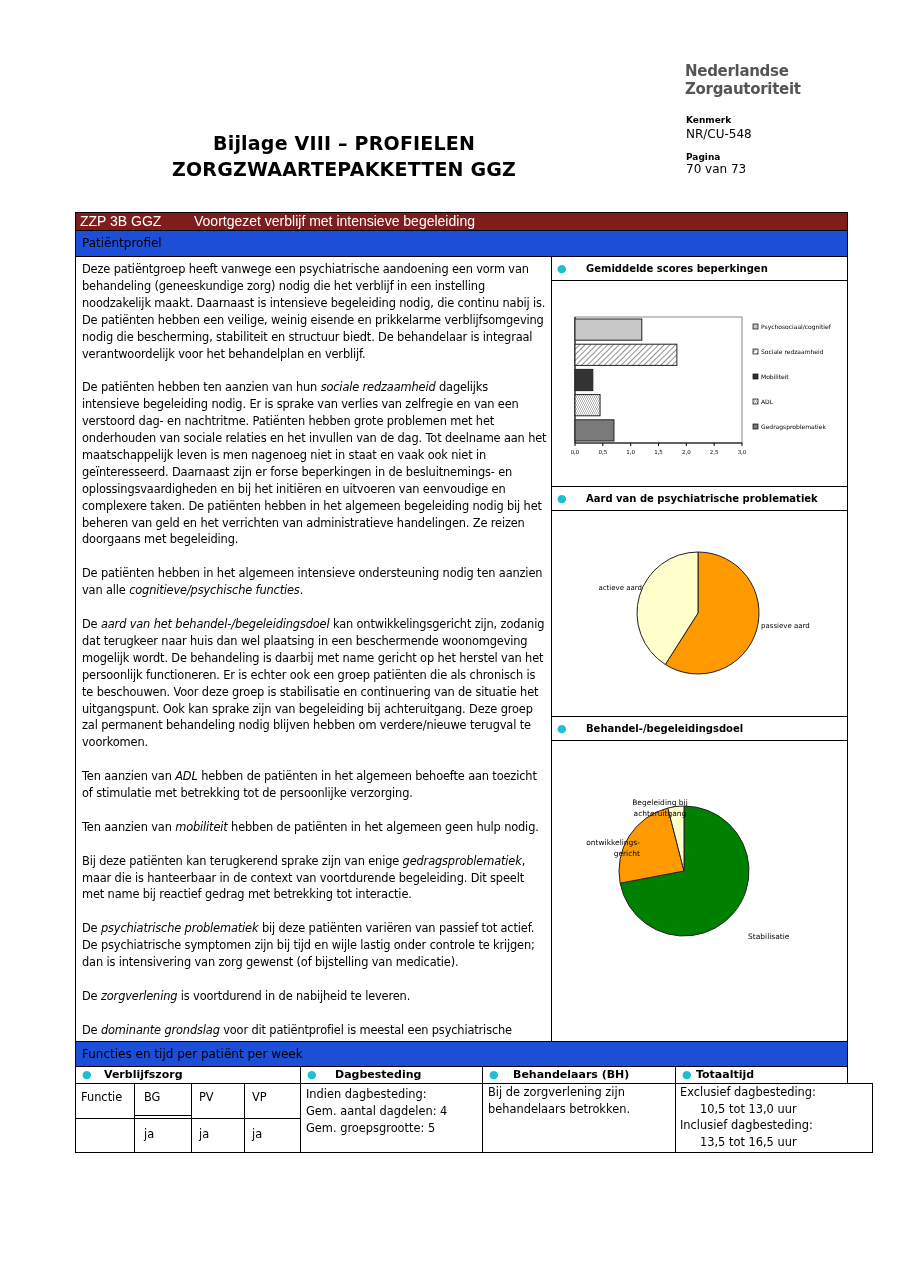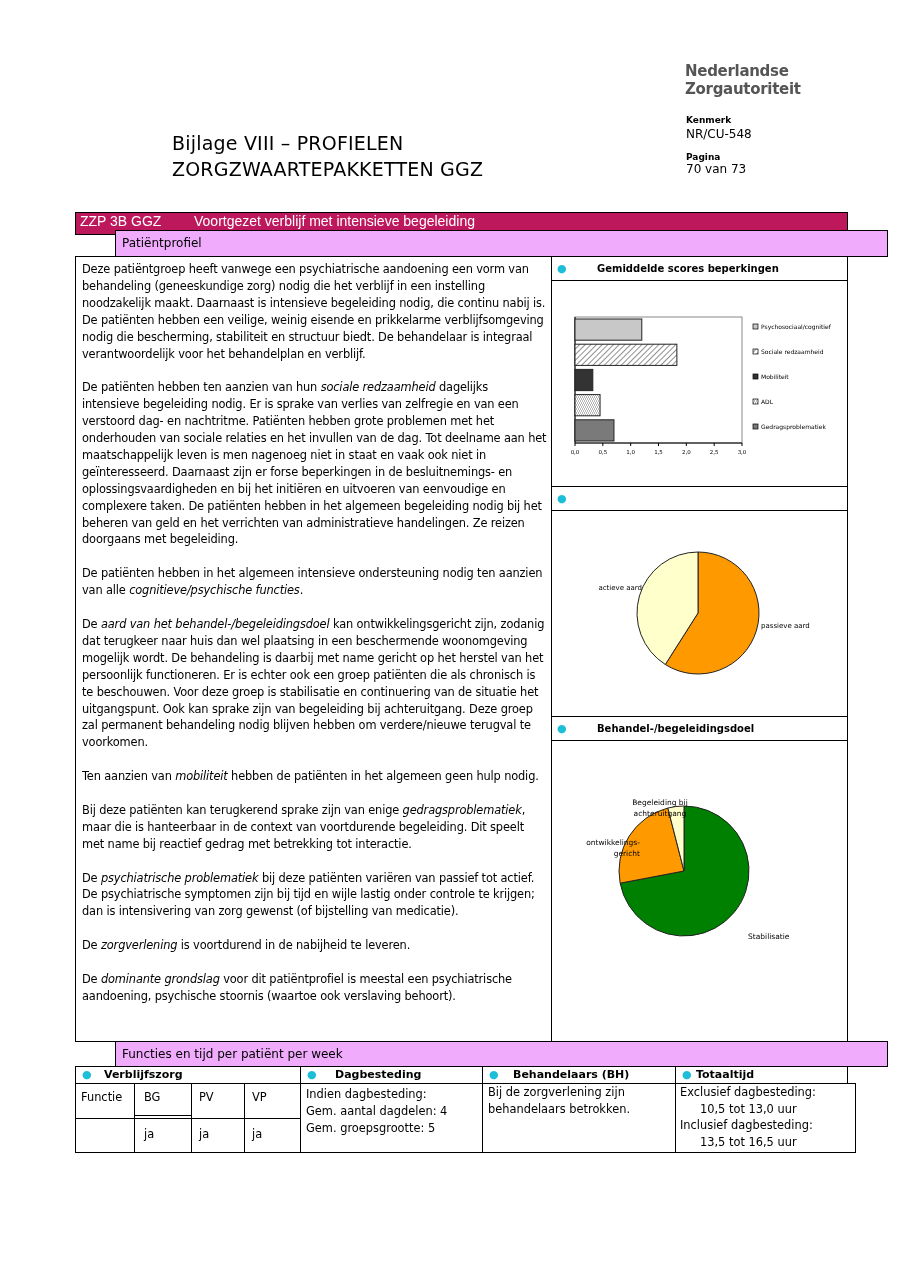--- a/index.html
+++ b/index.html
@@ -2,35 +2,35 @@
 <html><head>
 <meta charset="utf-8">
 <style>
   html, body { margin:0; padding:0; background:#fff; }
   body { width:900px; height:1273px; position:relative; overflow:hidden;
          font-family:"DejaVu Sans", sans-serif; color:#000; }
   .abs { position:absolute; }
   #org { left:685px; top:62px; font-size:15px; font-weight:bold; color:#555; letter-spacing:-0.3px; }
   .meta-label { font-size:9px; font-weight:bold; }
   .meta-val { font-size:12px; }
-  #title { left:172px; top:130px; font-size:19px; font-weight:normal; line-height:26px; letter-spacing:0.2px; }
+  #title { left:172px; top:130px; font-size:19px; font-weight:bold; line-height:26px; letter-spacing:0.2px;text-align:center; }
   .frame { border:1.5px solid #000; box-sizing:border-box; }
-  #zzp-bar { left:75px; top:212px; width:773px; height:23px; background:#be185d; color:#fff;
+  #zzp-bar { left:75px; top:212px; width:773px; height:23px; background:#7f1d1d; color:#fff;
              font-family:"Liberation Sans", sans-serif; font-size:14px; line-height:19px; border:1.5px solid #000; box-sizing:border-box; }
   #zzp-code { position:absolute; left:4px; top:-1px; }
   #zzp-name { position:absolute; left:118px; top:-1px; }
-  .greyrow { background:#f0abfc; font-size:12px; font-weight:normal;margin-left:40px; }
+  .greyrow { background:#1d4ed8; font-size:12px; font-weight:normal; }
   #profiel-row { left:75px; top:230px; width:773px; height:27px; line-height:25px; padding-left:6px; }
   #body-left { left:75px; top:256px; width:477px; height:786px; }
   #body-text { position:absolute; left:6px; top:4px; width:466px; font-size:11.4px; line-height:16.9px; letter-spacing:-0.15px; }
   #body-text p { margin:0 0 16.9px 0; }
   #body-text i { font-style:italic; }
   .rp-head { left:551px; width:297px; height:25px; font-size:10px; font-weight:bold; line-height:23px; }
   .rp-head .dot { position:absolute; left:5px; top:0; color:#1dbfd8; font-size:11px; }
-  .rp-head .txt { position:absolute; left:34px; top:0;margin-left:11px; }
+  .rp-head .txt { position:absolute; left:34px; top:0; }
   .rp-body { left:551px; width:297px; }
   .bot-head { top:1066px; height:18px; font-size:11px; font-weight:bold; line-height:16px; }
   .bot-head .dot { position:absolute; left:6px; color:#1dbfd8; }
   .bot-head .txt { position:absolute; text-align:left; }
   .cell { font-size:11.4px; line-height:17px; }
   svg text { font-family:"DejaVu Sans", sans-serif; }
 </style>
 </head>
 <body>
 
@@ -49,20 +49,21 @@
   <span id="zzp-name">Voortgezet verblijf met intensieve begeleiding</span>
 </div>
 <div class="abs frame greyrow" id="profiel-row">Patiëntprofiel</div>
 
 <div class="abs frame" id="body-left">
   <div id="body-text">
       <p>Deze patiëntgroep heeft vanwege een psychiatrische aandoening een vorm van behandeling (geneeskundige zorg) nodig die het verblijf in een instelling noodzakelijk maakt. Daarnaast is intensieve begeleiding nodig, die continu nabij is. De patiënten hebben een veilige, weinig eisende en prikkelarme verblijfsomgeving nodig die bescherming, stabiliteit en structuur biedt. De behandelaar is integraal verantwoordelijk voor het behandelplan en verblijf.</p>
       <p>De patiënten hebben ten aanzien van hun <i>sociale redzaamheid</i> dagelijks intensieve begeleiding nodig. Er is sprake van verlies van zelfregie en van een verstoord dag- en nachtritme. Patiënten hebben grote problemen met het onderhouden van sociale relaties en het invullen van de dag. Tot deelname aan het maatschappelijk leven is men nagenoeg niet in staat en vaak ook niet in geïnteresseerd. Daarnaast zijn er forse beperkingen in de besluitnemings- en oplossingsvaardigheden en bij het initiëren en uitvoeren van eenvoudige en complexere taken. De patiënten hebben in het algemeen begeleiding nodig bij het beheren van geld en het verrichten van administratieve handelingen. Ze reizen doorgaans met begeleiding.</p>
       <p>De patiënten hebben in het algemeen intensieve ondersteuning nodig ten aanzien van alle <i>cognitieve/psychische functies</i>.</p>
       <p>De <i>aard van het behandel-/begeleidingsdoel</i> kan ontwikkelingsgericht zijn, zodanig dat terugkeer naar huis dan wel plaatsing in een beschermende woonomgeving mogelijk wordt. De behandeling is daarbij met name gericht op het herstel van het persoonlijk functioneren. Er is echter ook een groep patiënten die als chronisch is te beschouwen. Voor deze groep is stabilisatie en continuering van de situatie het uitgangspunt. Ook kan sprake zijn van begeleiding bij achteruitgang. Deze groep zal permanent behandeling nodig blijven hebben om verdere/nieuwe terugval te voorkomen.</p>
+      <p>Ten aanzien van <i>ADL</i> hebben de patiënten in het algemeen behoefte aan toezicht of stimulatie met betrekking tot de persoonlijke verzorging.</p>
       <p>Ten aanzien van <i>mobiliteit</i> hebben de patiënten in het algemeen geen hulp nodig.</p>
       <p>Bij deze patiënten kan terugkerend sprake zijn van enige <i>gedragsproblematiek</i>, maar die is hanteerbaar in de context van voortdurende begeleiding. Dit speelt met name bij reactief gedrag met betrekking tot interactie.</p>
       <p>De <i>psychiatrische problematiek</i> bij deze patiënten variëren van passief tot actief. De psychiatrische symptomen zijn bij tijd en wijle lastig onder controle te krijgen; dan is intensivering van zorg gewenst (of bijstelling van medicatie).</p>
       <p>De <i>zorgverlening</i> is voortdurend in de nabijheid te leveren.</p>
       <p>De <i>dominante grondslag</i> voor dit patiëntprofiel is meestal een psychiatrische aandoening, psychische stoornis (waartoe ook verslaving behoort).</p>
     </div>
 </div>
 
 <div class="abs frame rp-head" style="top:256px;">
   <span class="dot">●</span>
@@ -110,20 +111,21 @@
       <text x="209" y="98" font-size="6" fill="#000">Mobiliteit</text>
       <rect x="201" y="118" width="5" height="5" fill="url(#hatchDot)" stroke="#000" stroke-width="0.7"></rect>
       <text x="209" y="123" font-size="6" fill="#000">ADL</text>
       <rect x="201" y="143" width="5" height="5" fill="#7a7a7a" stroke="#000" stroke-width="0.7"></rect>
       <text x="209" y="148" font-size="6" fill="#000">Gedragsproblematiek</text>
     </svg>
 </div>
 
 <div class="abs frame rp-head" style="top:486px;">
   <span class="dot">●</span>
+  <span class="txt">Aard van de psychiatrische problematiek</span>
 </div>
 <div class="abs frame rp-body" style="top:510px;height:207px;">
   <svg id="pie1" width="294" height="204" style="position:absolute;left:0;top:0;">
       <path d="M146,102 L146,41 A61,61 0 1 1 113.31456550628124,153.50400345562295 Z" fill="#ff9900" stroke="#222" stroke-width="1"></path>
       <path d="M146,102 L113.31456550628124,153.50400345562295 A61,61 0 0 1 146,41 Z" fill="#ffffcc" stroke="#222" stroke-width="1"></path>
       <text x="209" y="117" font-size="7" text-anchor="start" fill="#000">passieve aard</text>
       <text x="90" y="79" font-size="7" text-anchor="end" fill="#000">actieve aard</text>
     </svg>
 </div>
 
@@ -174,18 +176,18 @@
 
 <div class="abs frame cell" style="left:300px;top:1083px;width:183px;height:70px;padding:2px 0 0 5px;">
   <div>Indien dagbesteding:</div>
   <div>Gem. aantal dagdelen: 4</div>
   <div>Gem. groepsgrootte: 5</div>
 </div>
 <div class="abs frame cell" style="left:482px;top:1083px;width:194px;height:70px;padding:0 0 0 5px;">
   <div>Bij de zorgverlening zijn</div>
   <div>behandelaars betrokken.</div>
 </div>
-<div class="abs frame cell" style="left:675px;top:1083px;width:181px;height:70px;padding:0 0 0 4px;line-height:16.5px;">
+<div class="abs frame cell" style="left:675px;top:1083px;width:198px;height:70px;padding:0 0 0 4px;line-height:16.5px;">
   <div>Exclusief dagbesteding:</div>
   <div style="padding-left:20px;">10,5 tot 13,0 uur</div>
   <div>Inclusief dagbesteding:</div>
   <div style="padding-left:20px;">13,5 tot 16,5 uur</div>
 </div>
 
 </body></html>

